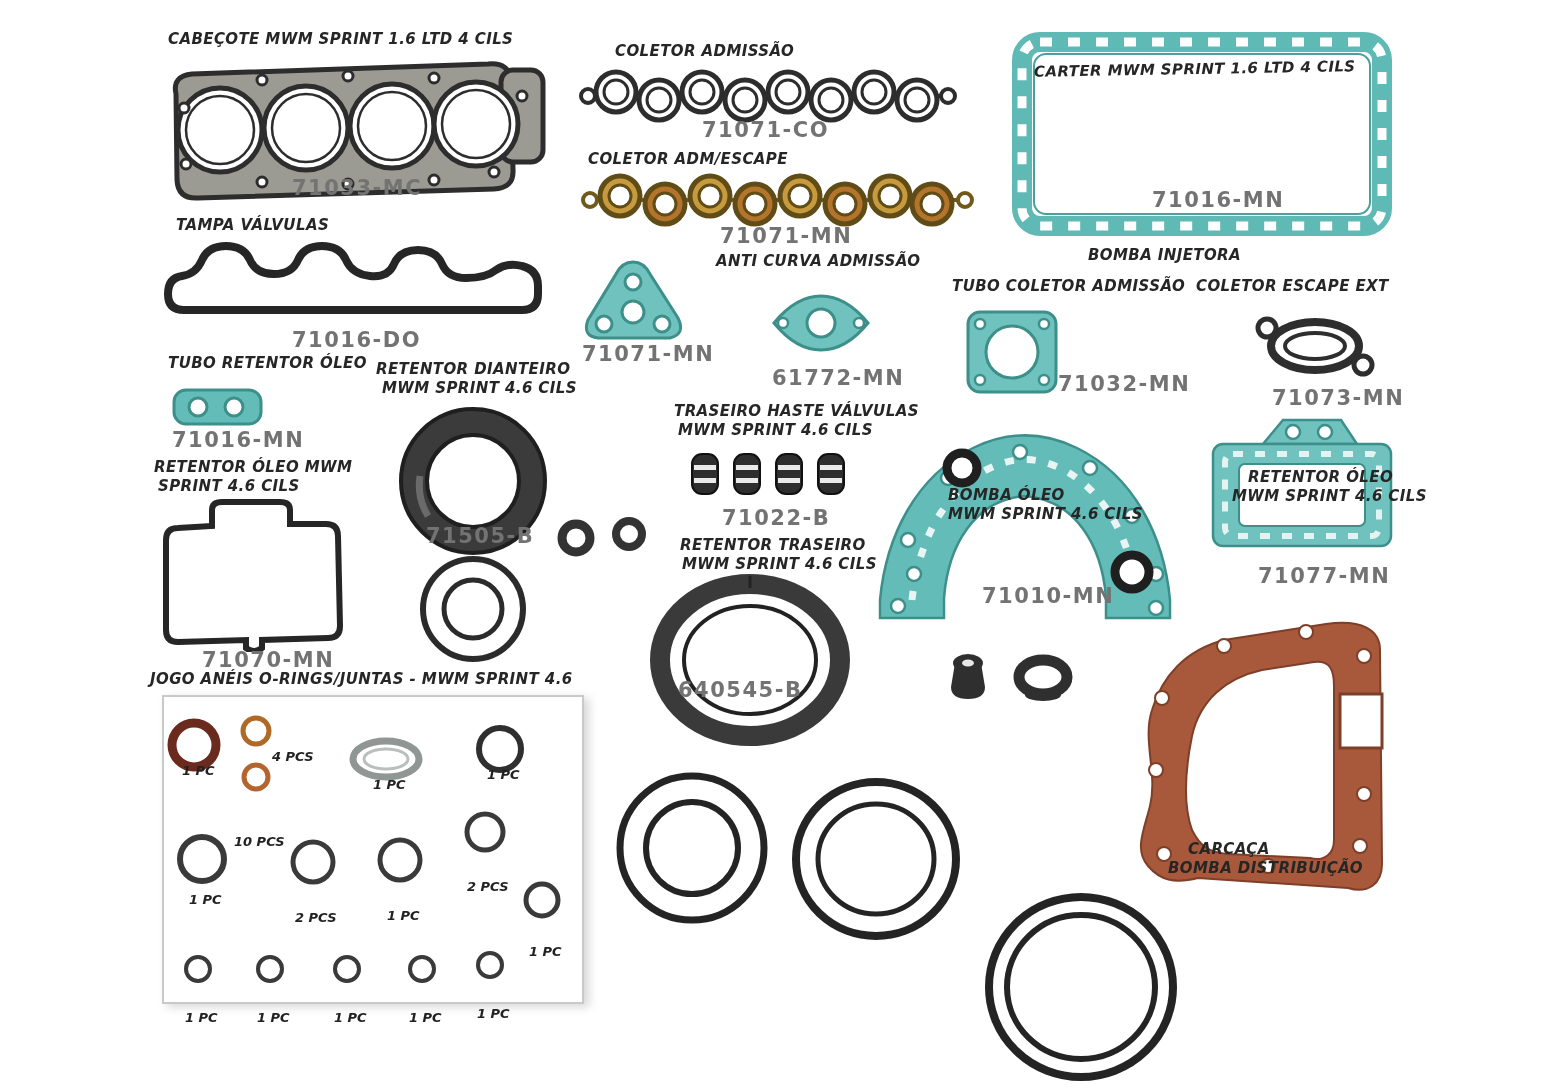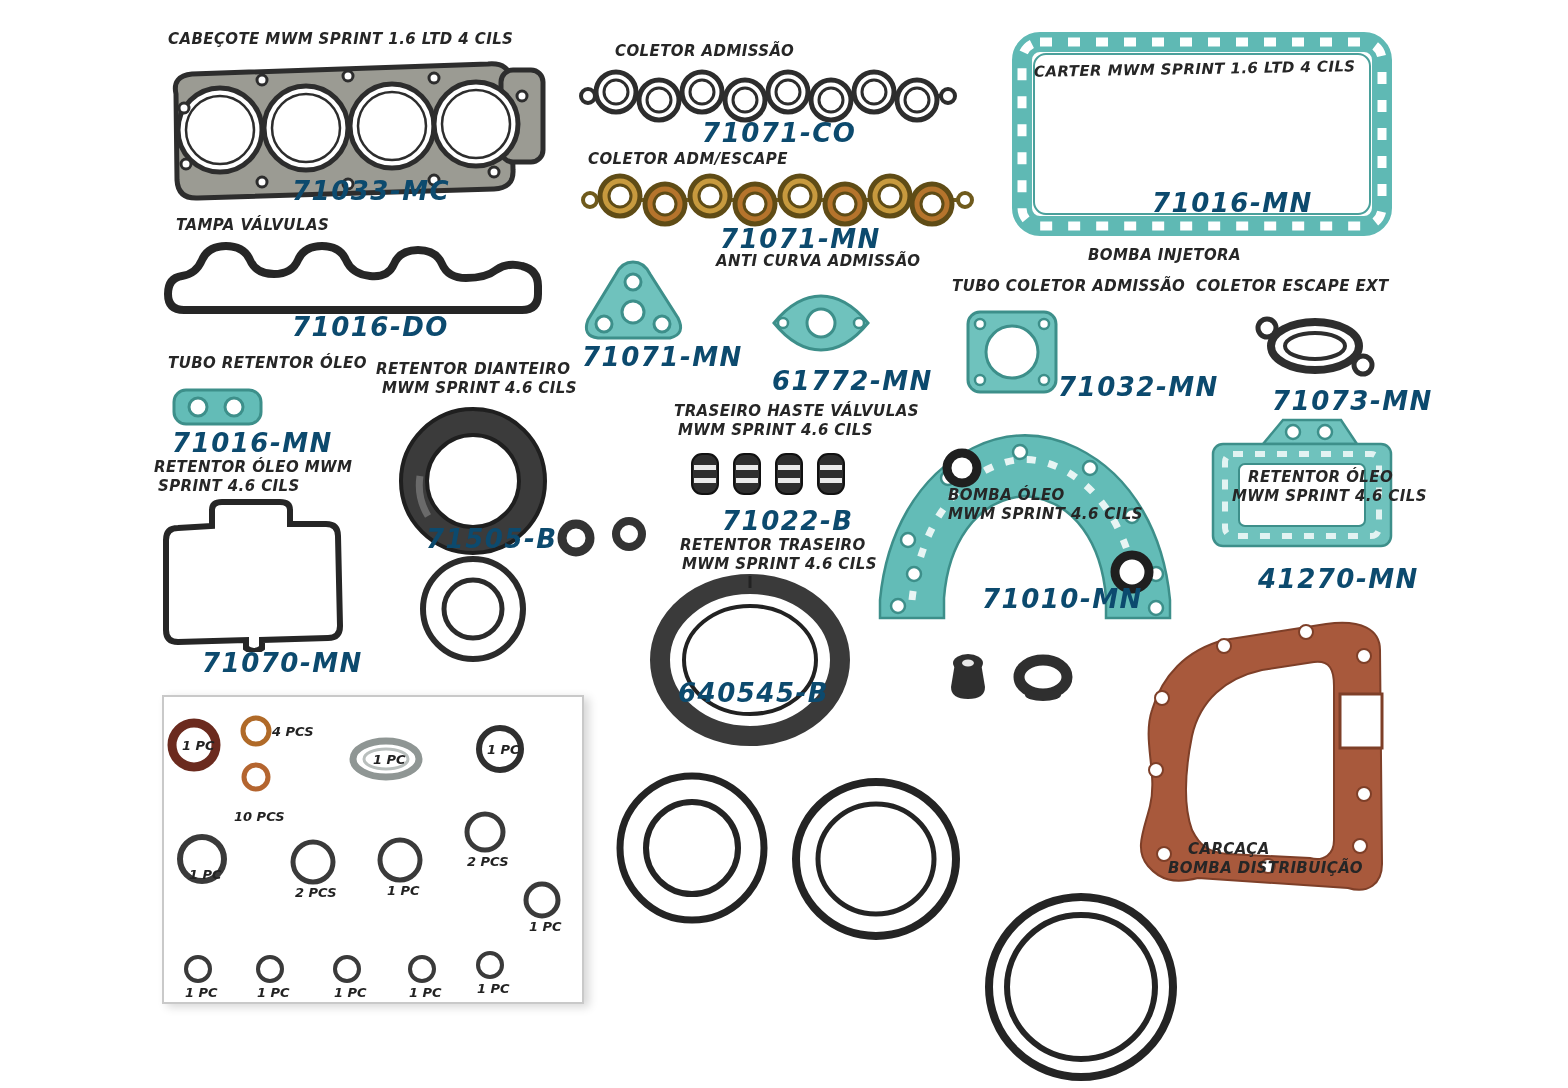--- a/index.html
+++ b/index.html
@@ -1,24 +1,24 @@
 <!DOCTYPE html>
 <html><head>
 <meta charset="utf-8">
 <style>
   html,body{margin:0;padding:0;background:#ffffff;}
   #canvas{position:relative;width:1568px;height:1088px;background:#ffffff;overflow:hidden;
           font-family:"DejaVu Sans",sans-serif;}
   .gfx{position:absolute;z-index:1;}
   .label{position:absolute;z-index:2;font-style:italic;font-weight:700;color:#262626;
          font-size:15px;letter-spacing:.4px;line-height:1.2;white-space:nowrap;}
-  .part{position:absolute;z-index:2;font-style:italic;font-weight:700;color:#0c4a6e;
-        font-size:26px;letter-spacing:1.5px;white-space:nowrap;}
+  .part{position:absolute;z-index:2;font-weight:700;color:#737373;
+        font-size:21px;letter-spacing:1.5px;white-space:nowrap;}
   .qty{position:absolute;z-index:2;font-style:italic;font-weight:700;color:#222222;
-       font-size:13px;white-space:nowrap;}
+       font-size:13px;white-space:nowrap;margin-top:25px;}
   #kit-box{position:absolute;left:162px;top:695px;width:418px;height:305px;background:#ffffff;
            border:2px solid #c9c9c9;box-shadow:5px 3px 9px rgba(0,0,0,.16);z-index:1;}
 </style>
 </head>
 <body>
 
 <div id="canvas">
 
   <svg class="gfx" style="left:158px;top:52px" width="395" height="150" viewBox="0 0 395 150">
     <path d="M18,42 Q14,24 34,22 L330,12 Q352,10 353,30 L355,118 Q356,136 336,137 L40,146 Q20,147 19,128 Z" fill="#9b9b93" stroke="#2d2d2d" stroke-width="5"></path>
@@ -300,21 +300,21 @@
   </svg>
   <svg class="gfx" style="left:982px;top:890px" width="198" height="194" viewBox="0 0 198 194">
     <ellipse cx="99" cy="97" rx="92" ry="90" fill="none" stroke="#242424" stroke-width="8"></ellipse>
     <ellipse cx="99" cy="97" rx="74" ry="72" fill="none" stroke="#242424" stroke-width="6"></ellipse>
   </svg>
 
   <div class="label" style="left:168px;top:30px">CABEÇOTE MWM SPRINT 1.6 LTD 4 CILS</div>
   <div class="part" style="left:292px;top:176px">71033-MC</div>
 
   <div class="label" style="left:176px;top:216px">TAMPA VÁLVULAS</div>
-  <div class="part" style="left:292px;top:312px">71016-DO</div>
+  <div class="part" style="left:292px;top:328px">71016-DO</div>
 
   <div class="label" style="left:615px;top:42px">COLETOR ADMISSÃO</div>
   <div class="part" style="left:702px;top:118px">71071-CO</div>
 
   <div class="label" style="left:588px;top:150px">COLETOR ADM/ESCAPE</div>
   <div class="part" style="left:720px;top:224px">71071-MN</div>
 
   <div class="label" style="left:1034px;top:60px;transform:rotate(-1deg)">CARTER MWM SPRINT 1.6 LTD 4 CILS</div>
   <div class="part" style="left:1152px;top:188px">71016-MN</div>
   <div class="label" style="left:1088px;top:246px">BOMBA INJETORA</div>
@@ -348,19 +348,20 @@
   <div class="label" style="left:680px;top:536px">RETENTOR TRASEIRO</div>
   <div class="label" style="left:682px;top:555px">MWM SPRINT 4.6 CILS</div>
   <div class="part" style="left:678px;top:678px">640545-B</div>
 
   <div class="label" style="left:948px;top:486px">BOMBA ÓLEO</div>
   <div class="label" style="left:948px;top:505px">MWM SPRINT 4.6 CILS</div>
   <div class="part" style="left:982px;top:584px">71010-MN</div>
 
   <div class="label" style="left:1248px;top:468px">RETENTOR ÓLEO</div>
   <div class="label" style="left:1232px;top:487px">MWM SPRINT 4.6 CILS</div>
-  <div class="part" style="left:1258px;top:564px">41270-MN</div>
+  <div class="part" style="left:1258px;top:564px">71077-MN</div>
 
   <div class="label" style="left:1188px;top:840px">CARCAÇA</div>
   <div class="label" style="left:1168px;top:859px">BOMBA DISTRIBUIÇÃO</div>
 
+  <div class="label" style="left:150px;top:670px">JOGO ANÉIS O-RINGS/JUNTAS - MWM SPRINT 4.6</div>
 
 </div>
 
 </body></html>

